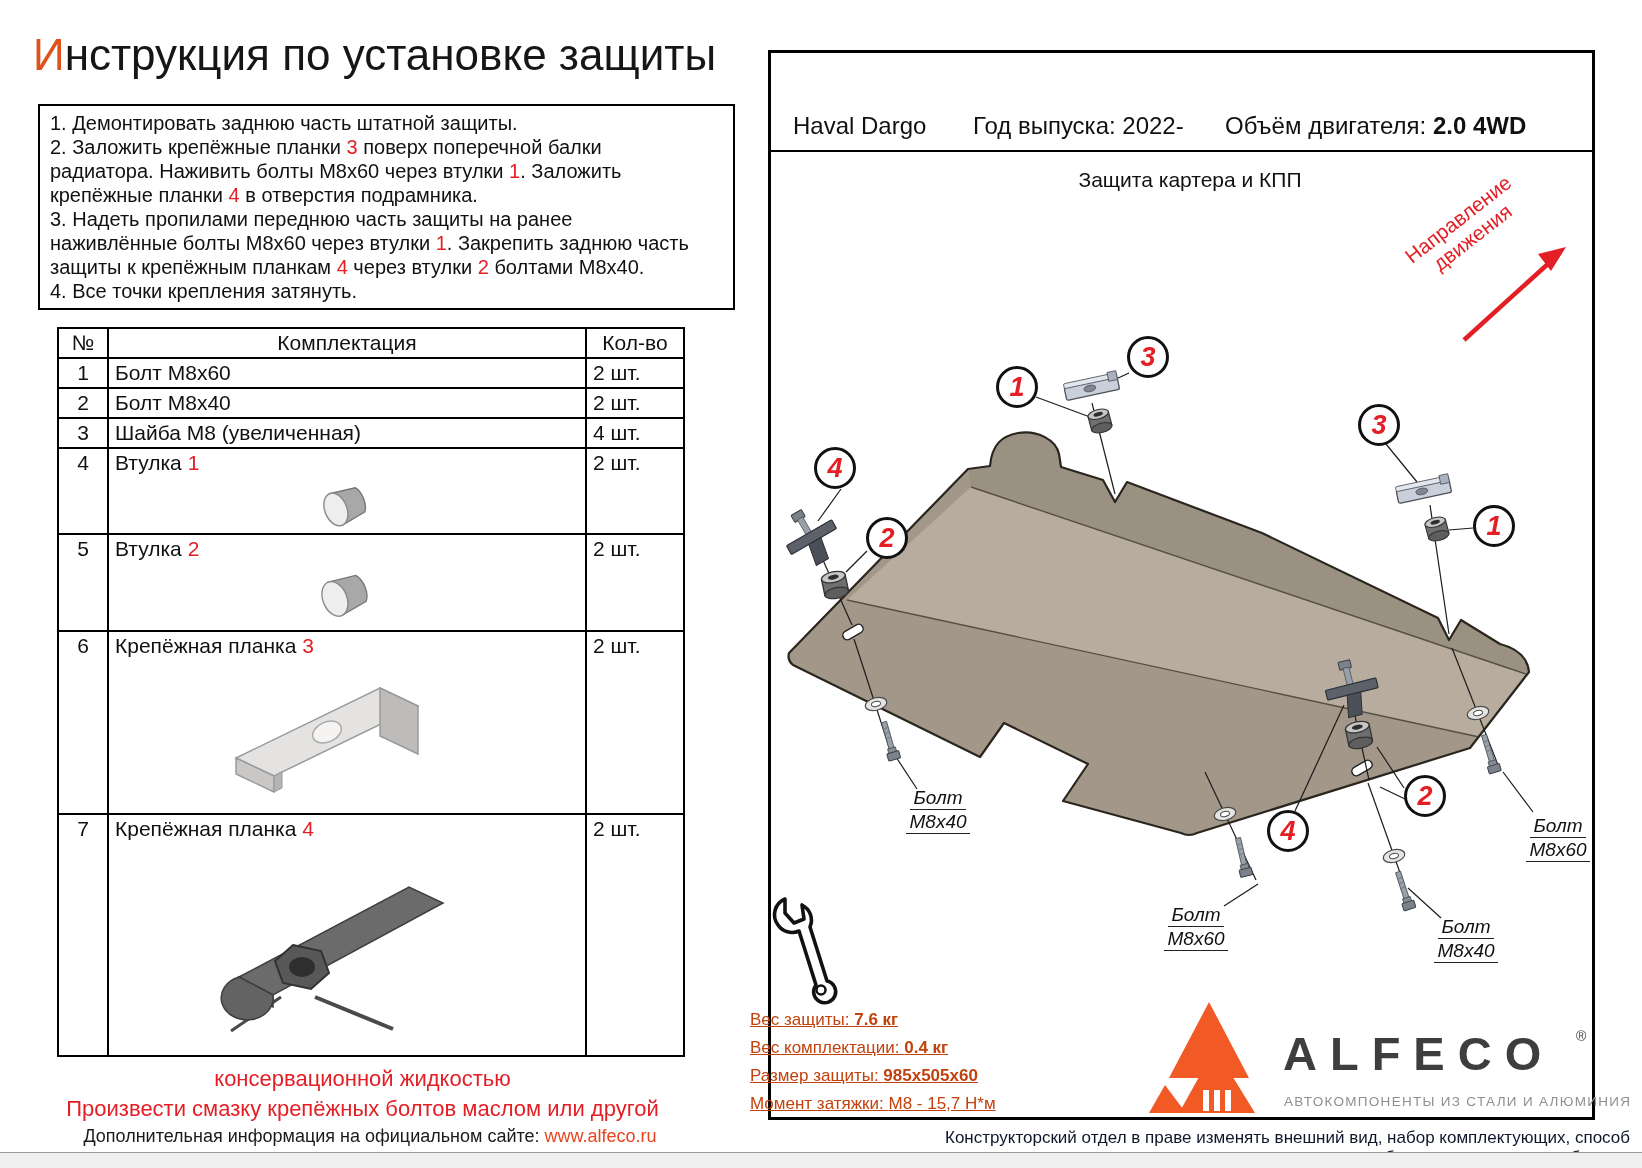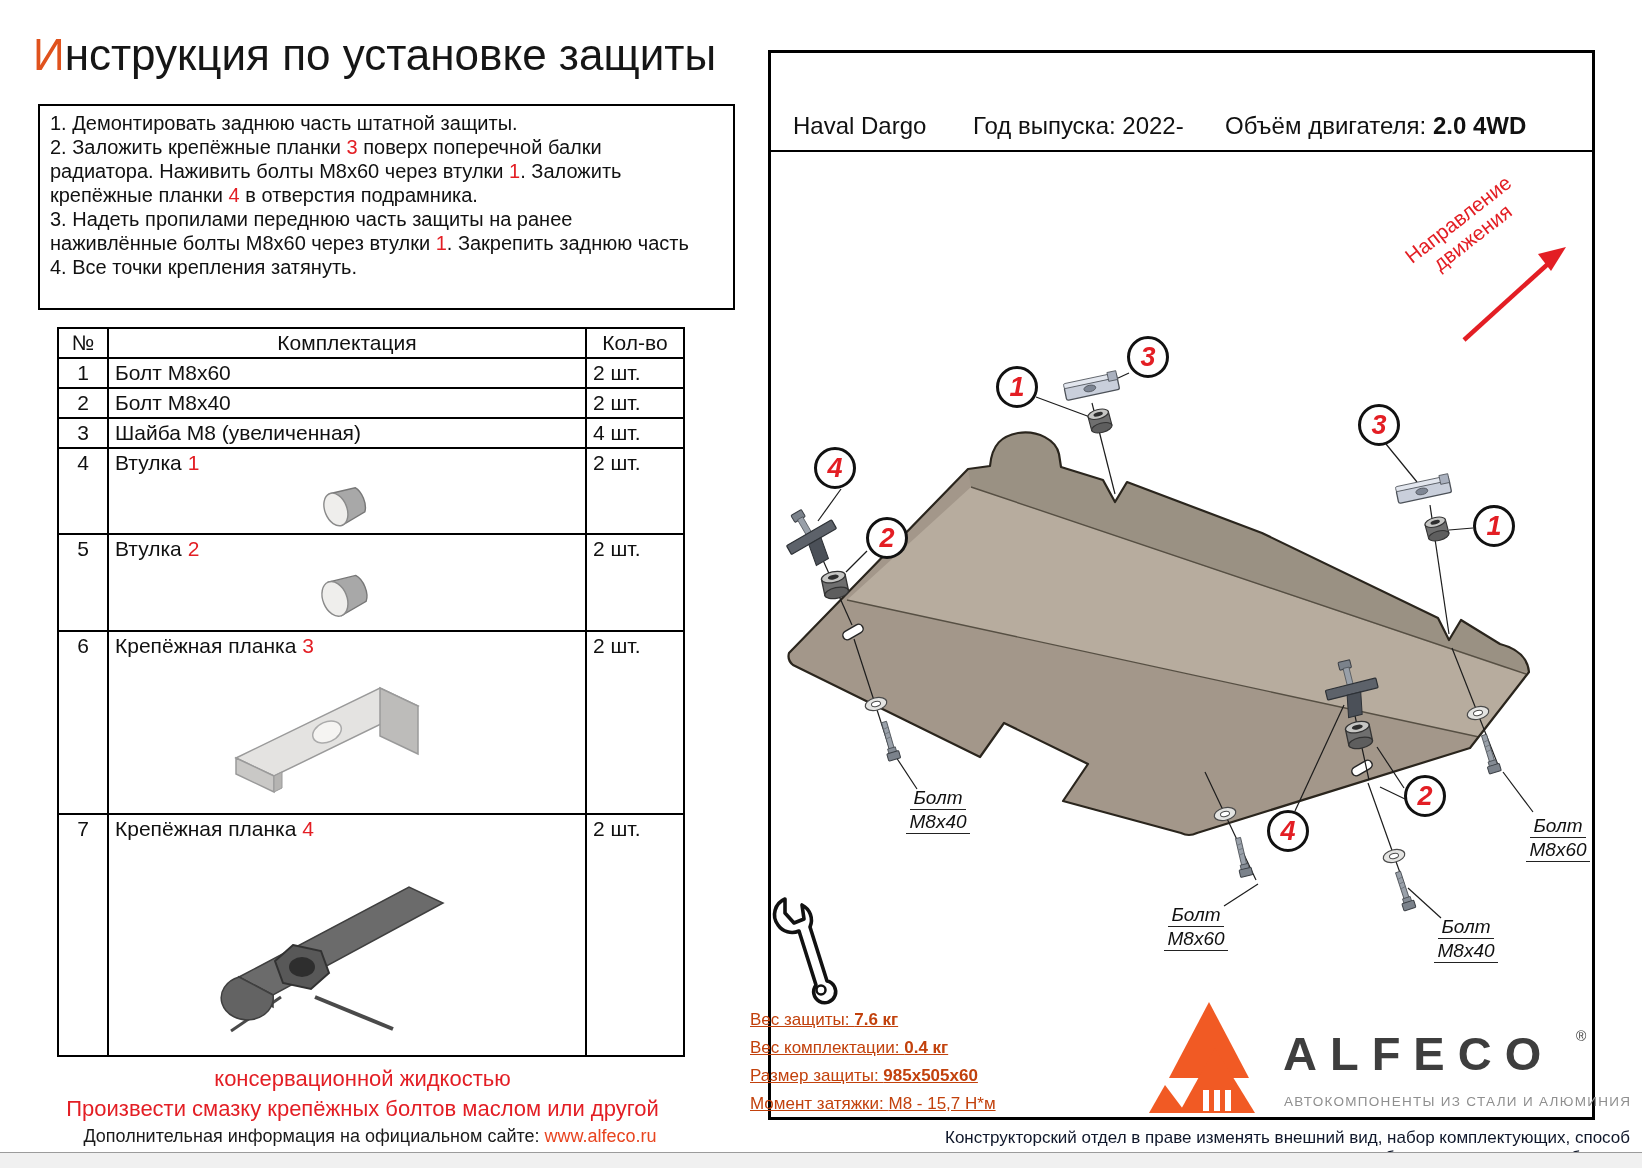--- a/index.html
+++ b/index.html
@@ -61,20 +61,21 @@
 
   <div class="title"><span class="first">И</span><span>нструкция по установке защиты</span></div>
 
   <div class="instr-box">
     <div class="instr-line"><span>1. Демонтировать заднюю часть штатной защиты.</span></div>
     <div class="instr-line"><span>2. Заложить крепёжные планки </span><span class="rnum">3</span><span> поверх поперечной балки</span></div>
     <div class="instr-line"><span>радиатора. Наживить болты М8х60 через втулки </span><span class="rnum">1</span><span>. Заложить</span></div>
     <div class="instr-line"><span>крепёжные планки </span><span class="rnum">4</span><span> в отверстия подрамника.</span></div>
     <div class="instr-line"><span>3. Надеть пропилами переднюю часть защиты на ранее</span></div>
     <div class="instr-line"><span>наживлённые болты М8х60 через втулки </span><span class="rnum">1</span><span>. Закрепить заднюю часть</span></div>
+    <div class="instr-line"><span>защиты к крепёжным планкам </span><span class="rnum">4</span><span> через втулки </span><span class="rnum">2</span><span> болтами М8х40.</span></div>
     <div class="instr-line"><span>4. Все точки крепления затянуть.</span></div>
   </div>
 
   <table class="parts">
     <colgroup>
         <col style="width:50px">
         <col style="width:478px">
         <col style="width:98px">
       </colgroup>
     <tbody>
@@ -158,20 +159,21 @@
     <div>Произвести смазку крепёжных болтов маслом или другой</div>
   </div>
 
   <div class="site-info"><span>Дополнительная информация на официальном сайте: </span><a href="#" class="link">www.alfeco.ru</a></div>
 
   <div class="panel"></div>
   <div class="veh" style="left:793px;">Haval Dargo</div>
   <div class="veh" style="left:973px;">Год выпуска: 2022-</div>
   <div class="veh" style="left:1225px;"><span>Объём двигателя: </span><b>2.0 4WD</b></div>
   <div class="hdr-divider"></div>
+  <div class="diag-title">Защита картера и КПП</div>
 
   <div class="dir-label">
     <div>Направление</div>
     <div>движения</div>
   </div>
 
   <svg class="diagram" width="827" height="1070" viewBox="768 50 827 1070">
     <defs>
       <g id="washer">
         <ellipse rx="11" ry="6.2" fill="#e4e4e2" stroke="#4a4a4a" stroke-width="1.2"></ellipse>

